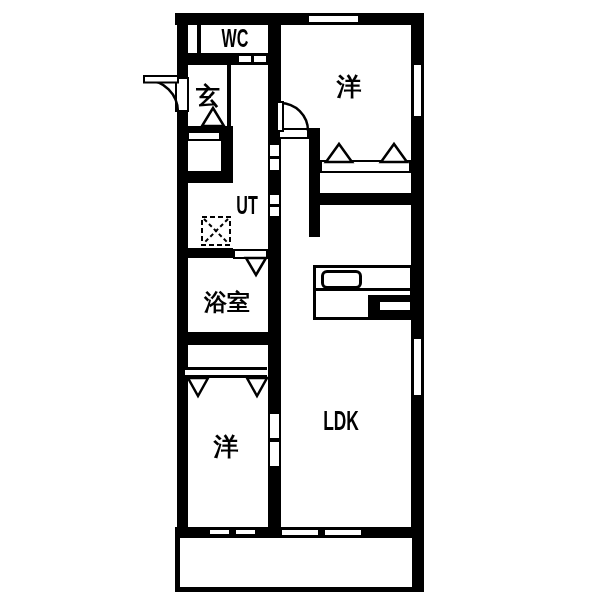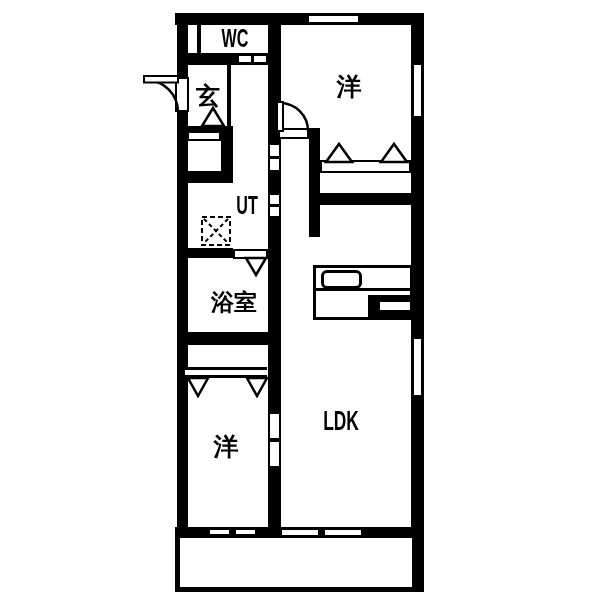--- a/index.html
+++ b/index.html
@@ -95,17 +95,17 @@
       <rect x="202" y="217" width="28" height="28" fill="none" stroke="#000" stroke-width="2" stroke-dasharray="5 3"></rect>
       <line x1="204" y1="219" x2="228" y2="243" stroke="#000" stroke-width="2" stroke-dasharray="4 3"></line>
       <line x1="228" y1="219" x2="204" y2="243" stroke="#000" stroke-width="2" stroke-dasharray="4 3"></line>
     </g>
   </svg>
 
   <span class="label latin" style="left:235px;top:38px;font-size:26px;">WC</span>
   <span class="label" style="left:208px;top:96px;font-size:24px;">玄</span>
   <span class="label" style="left:349px;top:86px;font-size:25px;">洋</span>
   <span class="label latin" style="left:247px;top:205px;font-size:26px;">UT</span>
-  <span class="label" style="left:234px;top:302px;font-size:23px;">浴室</span>
+  <span class="label" style="left:227px;top:302px;font-size:23px;">浴室</span>
   <span class="label" style="left:226px;top:446px;font-size:25px;">洋</span>
   <span class="label latin" style="left:341px;top:421px;font-size:28px;">LDK</span>
 
 </div>
 
 </body></html>

